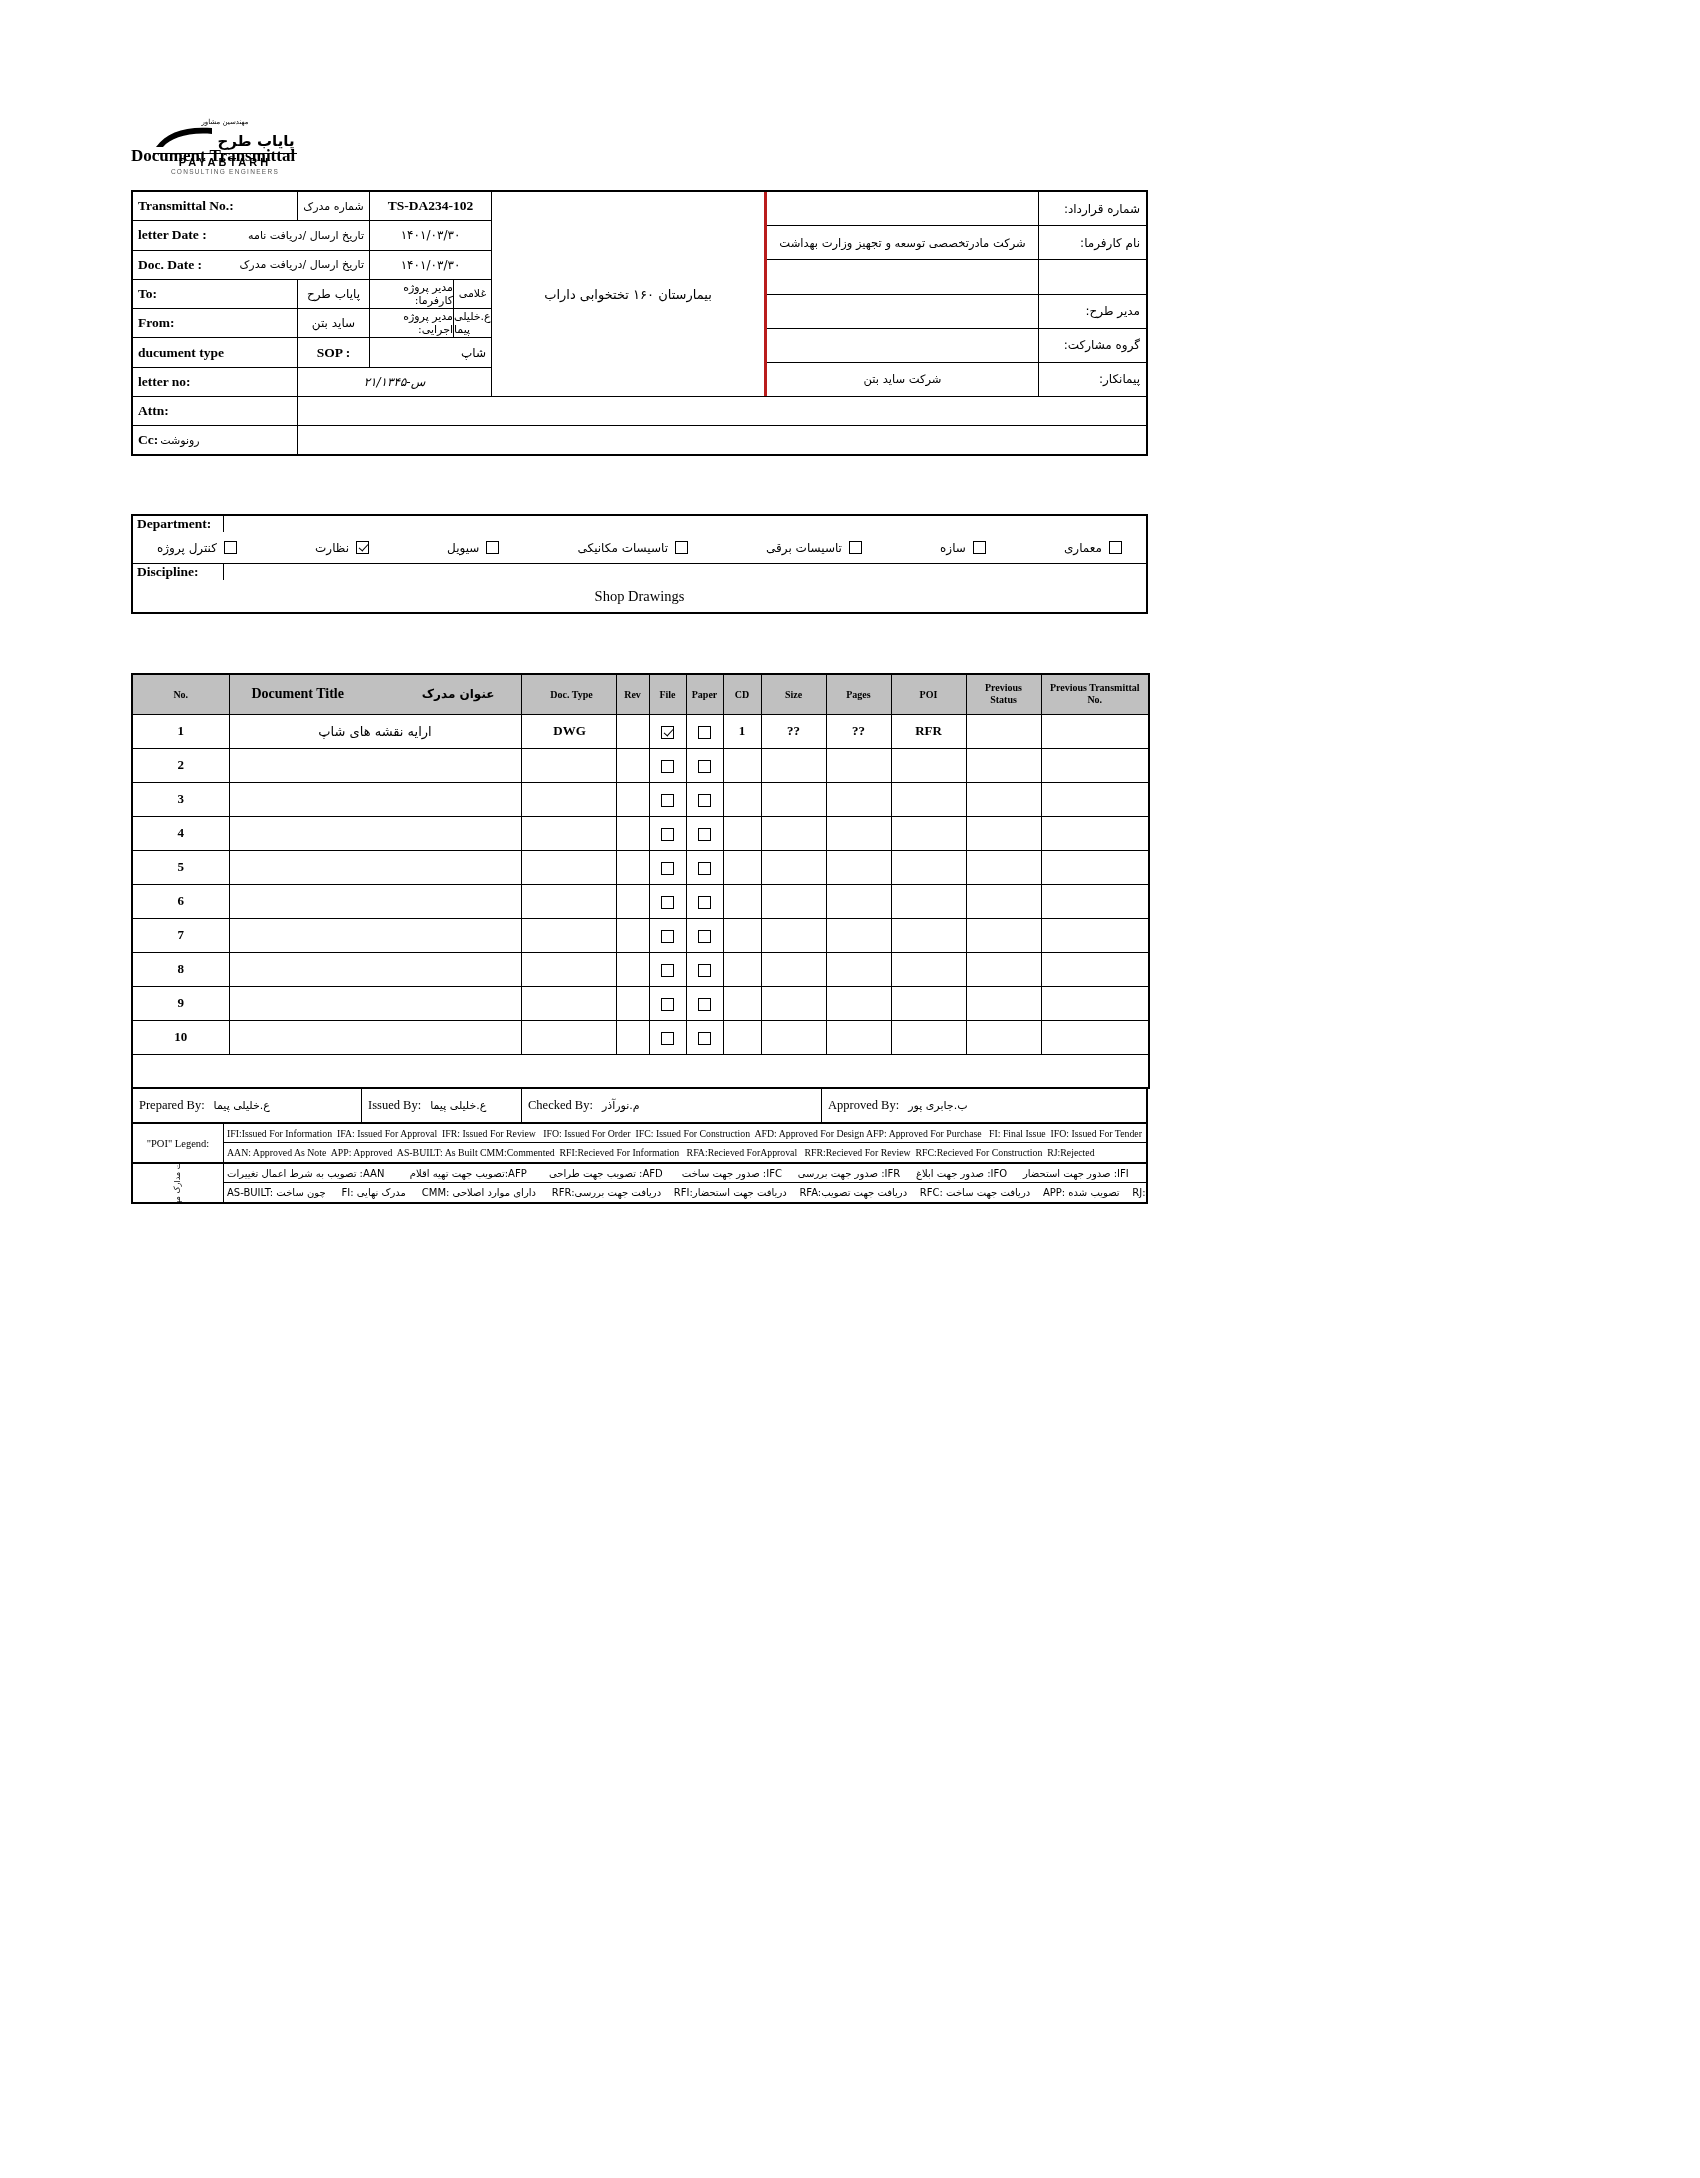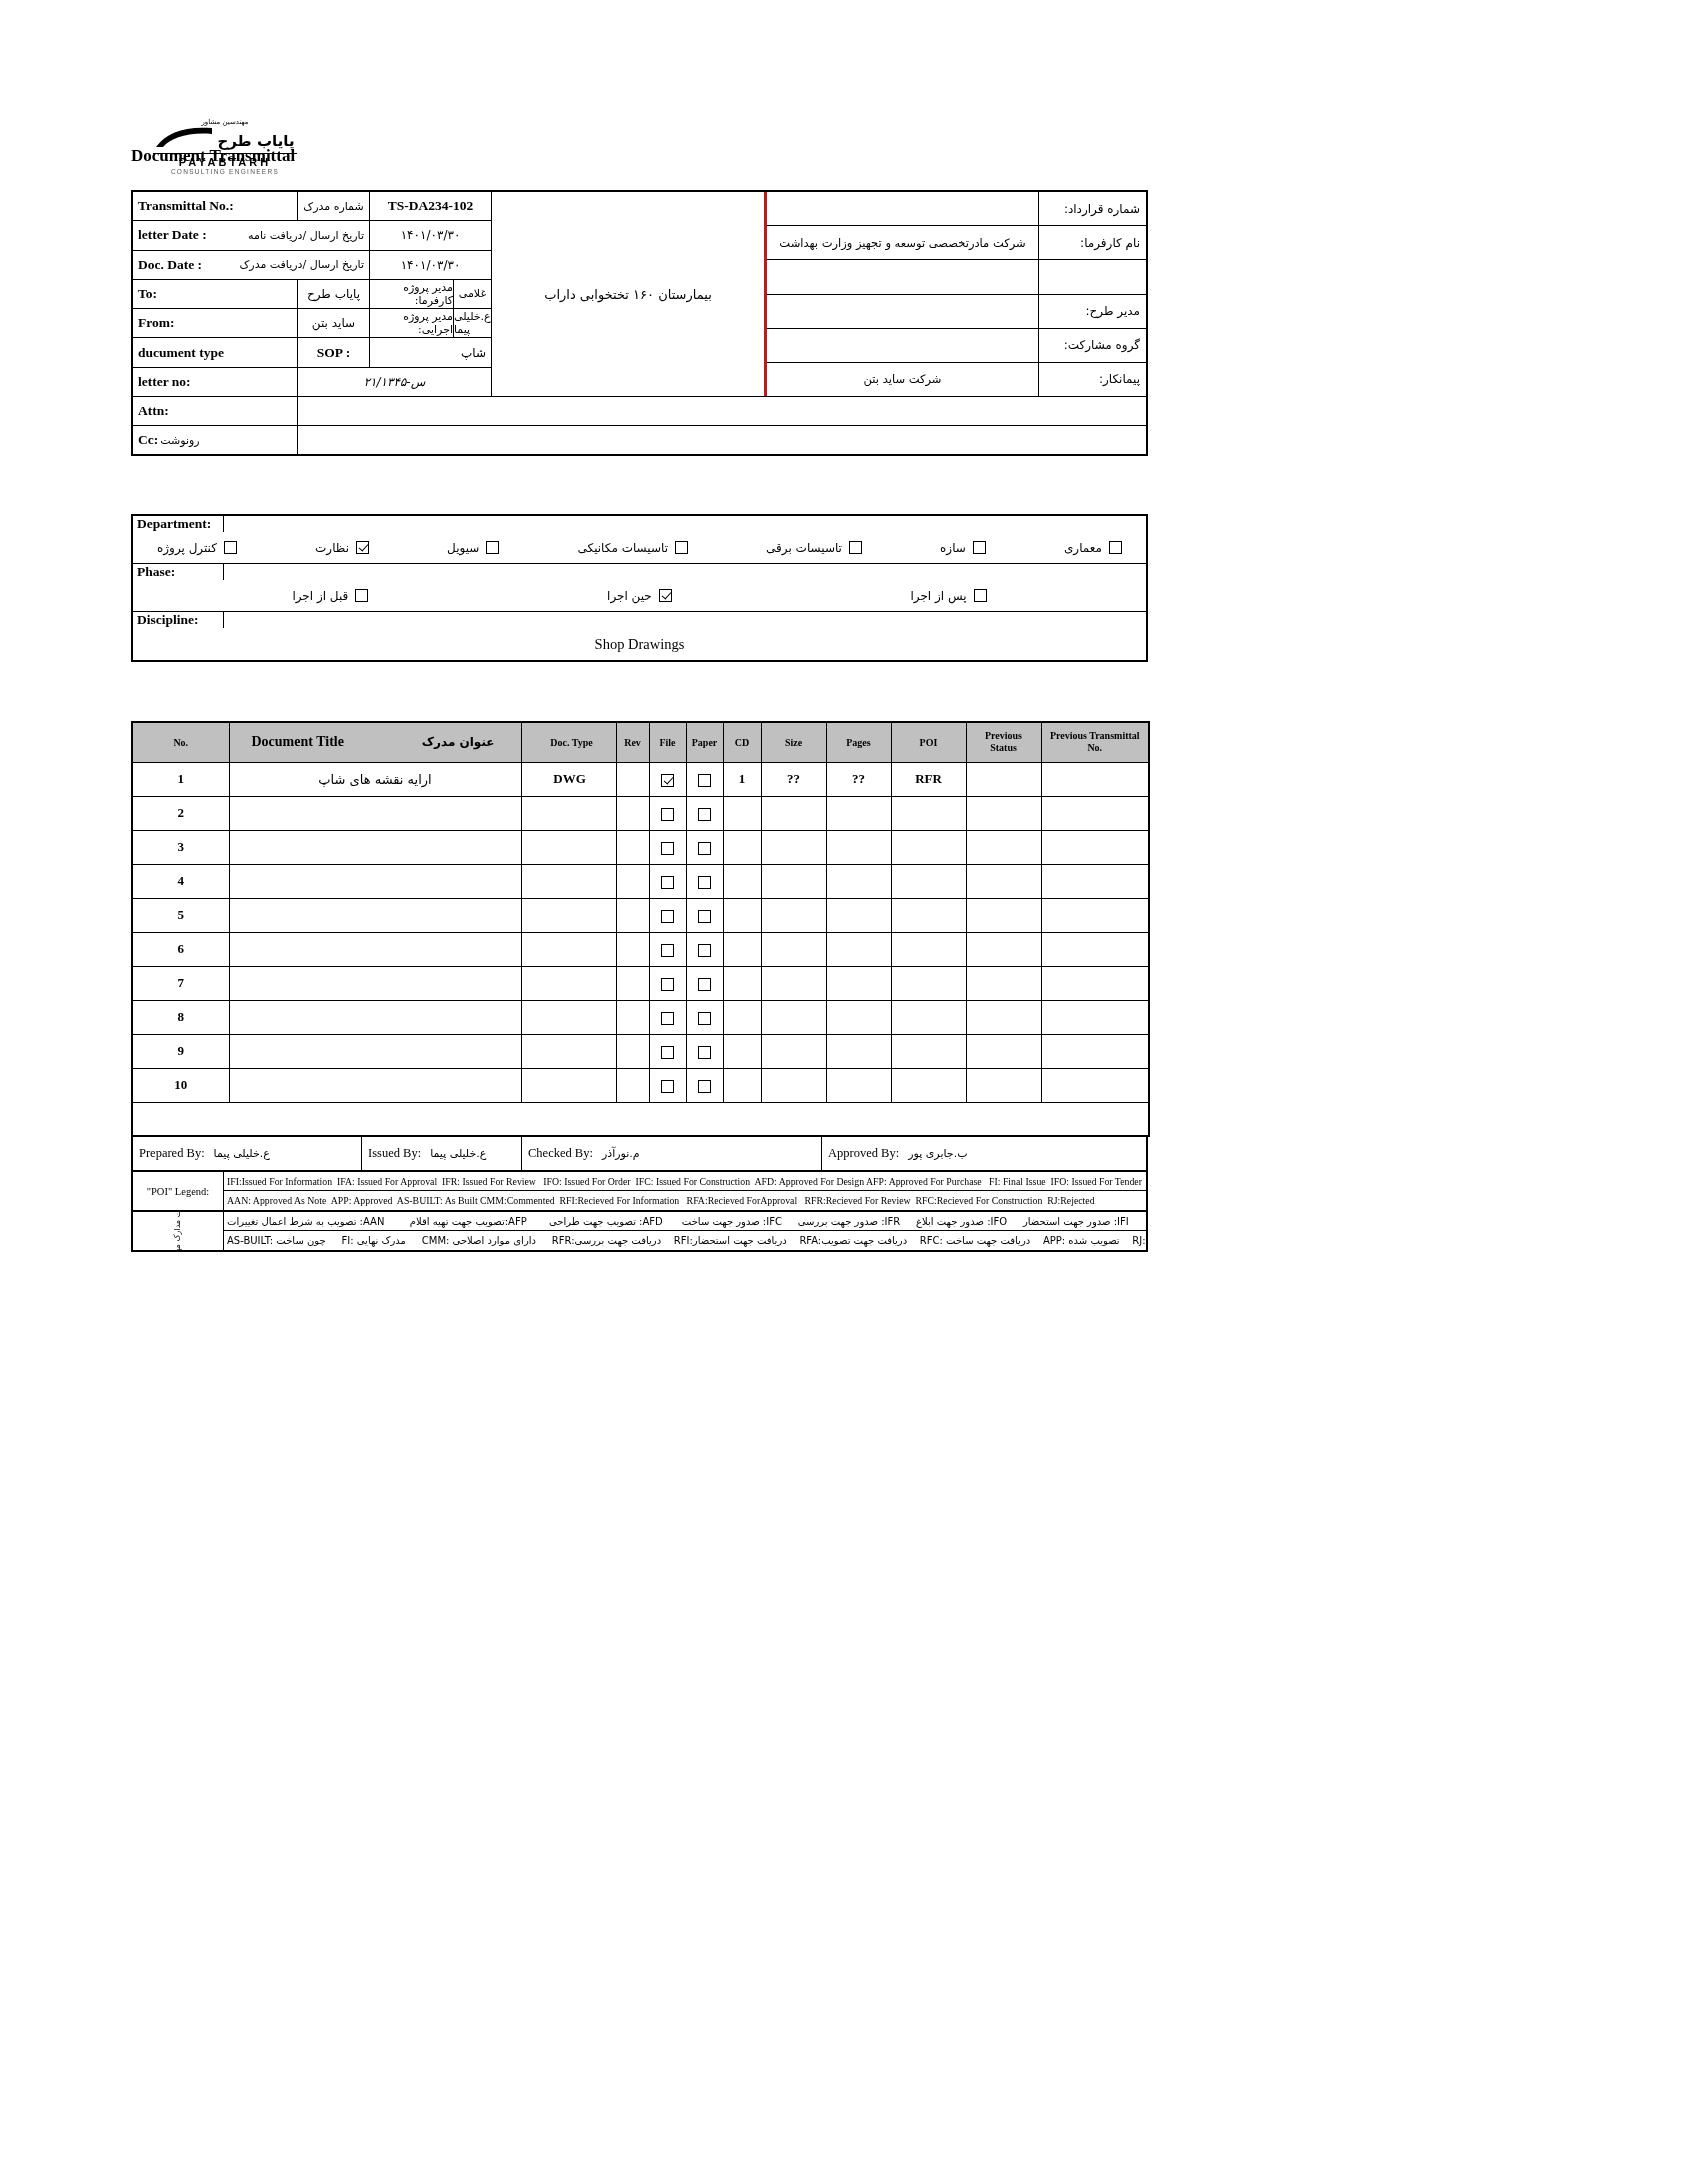--- a/index.html
+++ b/index.html
@@ -227,37 +227,20 @@
             <span class="fa">سازه</span>
             <span class="checkbox"></span>
           </span>
           <span class="chk-item">
             <span class="fa">معماری</span>
             <span class="checkbox"></span>
           </span>
         </div>
     </div>
     <div class="t2-row">
-      <div class="t2-label">Phase:</div>
-      <div class="t2-items phase" id="phase-items">
-          <span class="chk-item">
-            <span class="fa">قبل از اجرا</span>
-            <span class="checkbox"></span>
-          </span>
-          <span class="chk-item">
-            <span class="fa">حین اجرا</span>
-            <span class="checkbox checked"></span>
-          </span>
-          <span class="chk-item">
-            <span class="fa">پس از اجرا</span>
-            <span class="checkbox"></span>
-          </span>
-        </div>
-    </div>
-    <div class="t2-row">
       <div class="t2-label">Discipline:</div>
       <div class="t2-disc">Shop Drawings</div>
     </div>
   </div>
 
   <table class="t3">
     <colgroup>
       <col style="width:97px">
         <col style="width:292px">
         <col style="width:95px">

